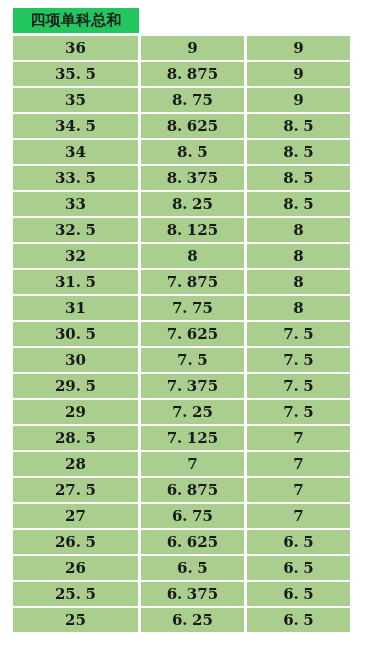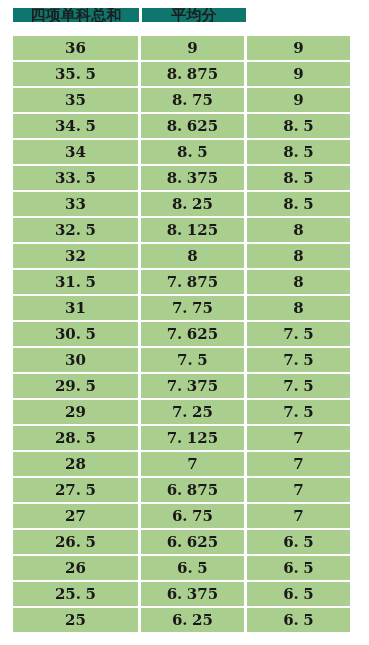--- a/index.html
+++ b/index.html
@@ -44,27 +44,27 @@
     overflow: hidden;
     white-space: nowrap;
   }
 
   
   .c1 { width: 126px; }
   .c2 { width: 104px; }
   .c3 { width: 104px; }
 
   .header-row .cell {
-    background: #0f766e;
+    background: #22c55e;
     color: #1c1c1c;
     font-weight: bold;
     font-size: 15px;
     letter-spacing: 0.2px;
     font-family: "DejaVu Sans", "Liberation Sans", sans-serif;
-    height: 14px;
+    height: 25px;
   }
 
   .body-row .cell {
     background: #aace8e;
     color: #191919;
     font-weight: bold;
     font-size: 15px;
     font-family: "DejaVu Serif", "Liberation Serif", serif;
   }
 
@@ -72,21 +72,20 @@
   .num .dot { letter-spacing: 0.30em; }
 </style>
 </head>
 <body>
 
 <div id="score-table">
   <div class="table-grid">
 
     <div class="row header-row">
       <div class="cell c1">四项单科总和</div>
-      <div class="cell c2">平均分</div>
     </div>
 
     <div id="body-rows" style="display: flex; flex-direction: column; gap: 2px; margin-top: 2px;">
         <div class="row body-row">
           <div class="cell num c1">36</div>
           <div class="cell num c2">9</div>
           <div class="cell num c3">9</div>
         </div>
         <div class="row body-row">
           <div class="cell num c1">35<span class="dot">.</span>5</div>

